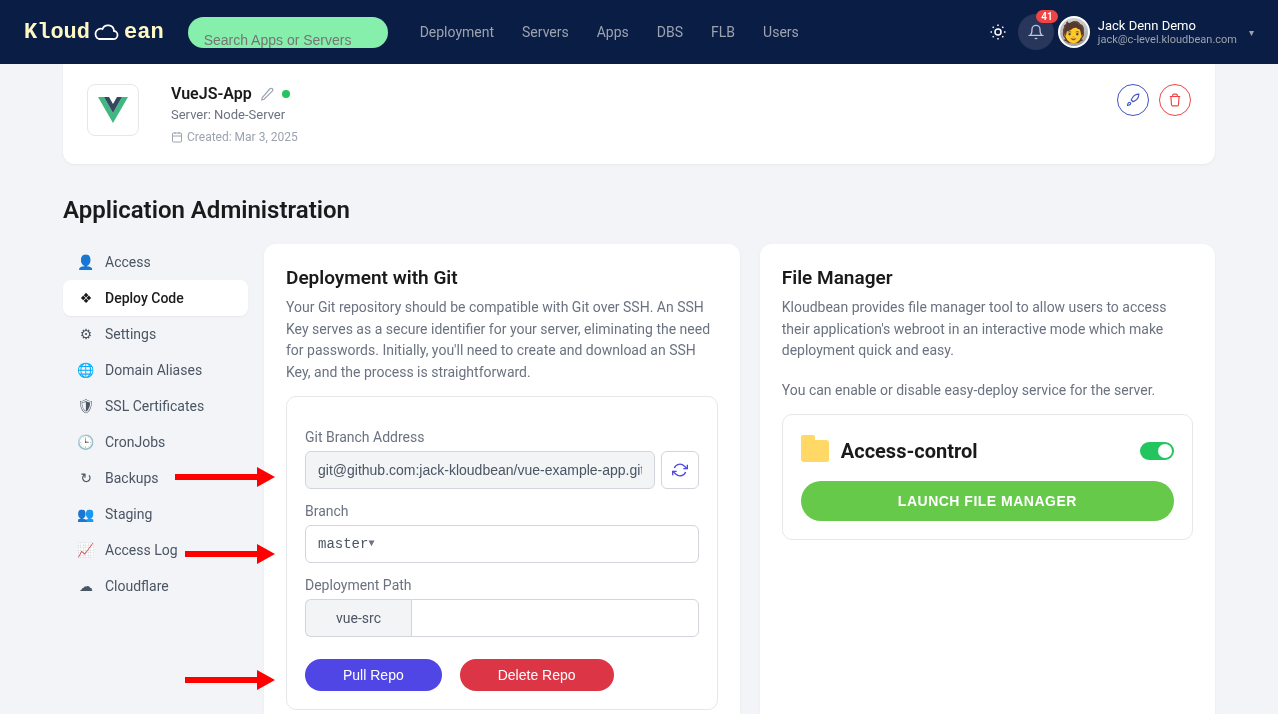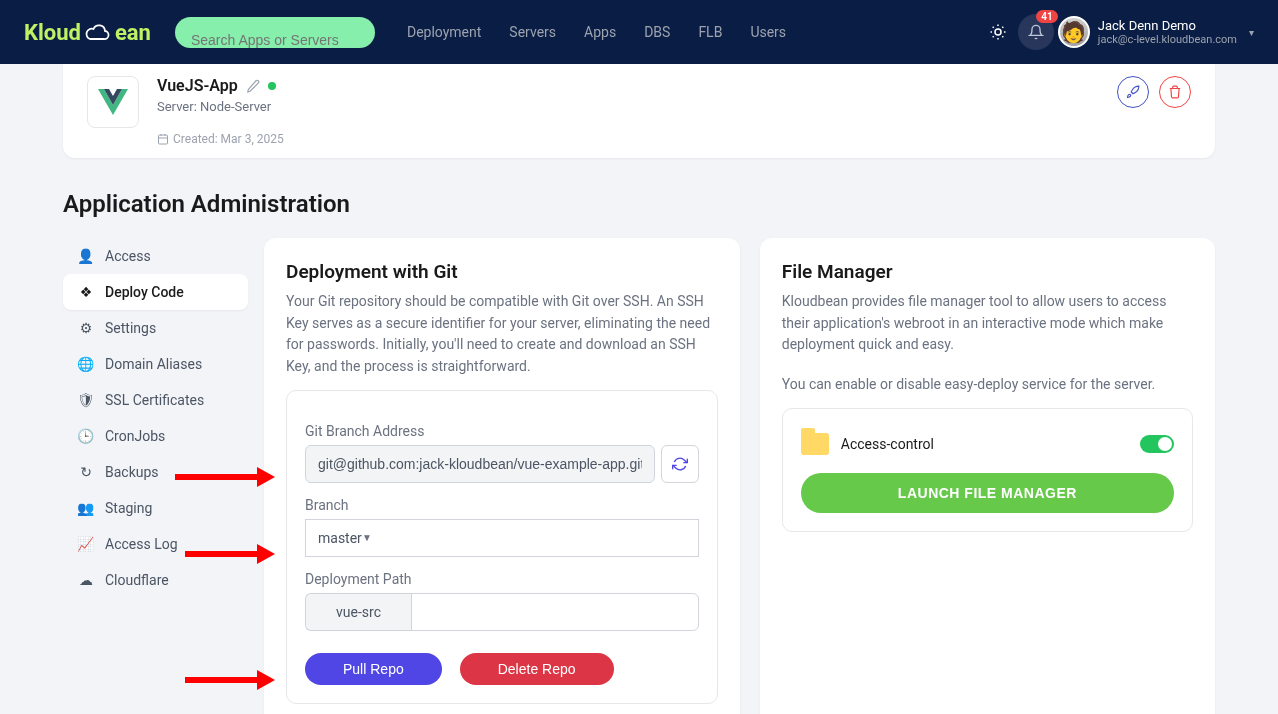--- a/index.html
+++ b/index.html
@@ -1,43 +1,43 @@
 <!DOCTYPE html>
 <html><head>
 <meta charset="utf-8">
 <style>
 * { margin: 0; padding: 0; box-sizing: border-box; }
 body { font-family: -apple-system, BlinkMacSystemFont, "Segoe UI", Roboto, Arial, sans-serif; background: #f3f4f8; color: #1a1a1a; }
 
 
 .header { background: #0a1d44; height: 64px; display: flex; align-items: center; padding: 0 24px; gap: 24px; }
-.logo { color: #bef264; font-size: 22px; font-weight: 700; display: flex; align-items: center; gap: 4px; }
+.logo { color: #fef9c3; font-size: 22px; font-weight: 700; display: flex; align-items: center; gap: 4px; font-family: Liberation Mono, monospace; }
 .search-box { background: #86efac; border-radius: 20px; height: 31px; width: 200px; display: flex; align-items: flex-end; padding: 0 16px; }
 .search-box input { border: none; outline: none; font-size: 14px; color: #6b7280; width: 100%; background: transparent; }
 .nav { display: flex; gap: 28px; flex: 1; margin-left: 8px; }
 .nav a { color: #9ca3af; text-decoration: none; font-size: 14px; }
 .header-right { display: flex; align-items: center; gap: 4px; }
 .header-icon { width: 32px; height: 32px; display: flex; align-items: center; justify-content: center; color: #fff; position: relative; }
 .bell-wrap { background: #28365c; border-radius: 50%; width: 36px; height: 36px; display: flex; align-items: center; justify-content: center; position: relative; }
 .badge { position: absolute; top: -4px; right: -4px; background: #ef4444; color: #fff; font-size: 10px; border-radius: 10px; padding: 1px 5px; font-weight: 600; }
 .avatar { width: 32px; height: 32px; border-radius: 50%; background: linear-gradient(#d0d0d0,#a0a0a0); border: 2px solid #fff; overflow: hidden; display:flex; align-items:center; justify-content:center; font-size:20px;}
 .user-info { color: #fff; font-size: 13px; line-height: 1.2; }
 .user-info .email { color: #9ca3af; font-size: 11px; }
 .user-dropdown { display: flex; align-items: center; gap: 8px; }
 .chev { color: #9ca3af; font-size: 10px; margin-left: 4px; }
 
 
 .container { max-width: 1200px; margin: 0 auto; padding: 0 24px; }
-.app-card { background: #fff; border-radius: 12px; padding: 12px 24px; margin-top: 0; display: flex; align-items: flex-start; gap: 18px; box-shadow: 0 1px 3px rgba(0,0,0,0.05); border-top-left-radius: 0; border-top-right-radius: 0; position: relative; }
+.app-card { background: #fff; border-radius: 12px; padding: 20px 24px; margin-top: 0; display: flex; align-items: flex-start; gap: 32px; box-shadow: 0 1px 3px rgba(0,0,0,0.05); border-top-left-radius: 0; border-top-right-radius: 0; position: relative; }
 .app-icon { width: 52px; height: 52px; border: 1px solid #e5e7eb; border-radius: 8px; display: flex; align-items: center; justify-content: center; }
 .app-meta { flex: 1; }
 .app-title { font-size: 16px; font-weight: 600; display: flex; align-items: center; gap: 8px; }
 .status-dot { width: 8px; height: 8px; border-radius: 50%; background: #22c55e; display: inline-block; }
 .app-sub { color: #6b7280; font-size: 13px; margin-top: 4px; }
-.app-date { color: #9ca3af; font-size: 12px; margin-top: 18px; display: flex; align-items: center; gap: 4px; }
+.app-date { color: #9ca3af; font-size: 12px; margin-top: 8px; display: flex; align-items: center; gap: 4px; }
 .app-actions { display: flex; gap: 10px; }
 .circle-btn { width: 32px; height: 32px; border-radius: 50%; border: 1px solid; display: flex; align-items: center; justify-content: center; background: #fff; cursor: pointer; }
 .circle-btn.rocket { border-color: #4253c3; color: #4253c3; }
 .circle-btn.trash { border-color: #ef4444; color: #ef4444; }
 
 
 .section-title { font-size: 24px; font-weight: 600; margin: 32px 0 20px; }
 
 
 .main { display: flex; gap: 16px; align-items: flex-start; }
@@ -56,21 +56,21 @@
 .btn { border: none; cursor: pointer; border-radius: 20px; padding: 10px 22px; font-size: 14px; font-weight: 600; }
 .btn-green { background: #7ac943; color: #fff; }
 .btn-green-wide { background: #66c94a; color: #fff; width: 100%; border-radius: 22px; padding: 12px; font-weight: 600; letter-spacing: 0.5px; }
 .btn-primary { background: #4f46e5; color: #fff; border-radius: 20px; padding: 8px 38px; font-weight: 500; }
 .btn-danger { background: #dc3545; color: #fff; border-radius: 20px; padding: 8px 38px; font-weight: 500; }
 
 .form-label { font-size: 14px; color: #6b7280; margin: 14px 0 6px; display: block; }
 .input-row { display: flex; gap: 6px; }
 .text-input { flex: 1; border: 1px solid #d1d5db; background: #f3f4f6; padding: 10px 12px; font-size: 14px; color: #4b5563; border-radius: 6px; }
 .sync-btn { width: 38px; border: 1px solid #d1d5db; background: #fff; border-radius: 6px; display: flex; align-items: center; justify-content: center; color: #4f46e5; cursor: pointer; }
-.select-input { width: 100%; border: 1px solid #d1d5db; padding: 10px 12px; font-size: 14px; border-radius: 0; background: #fff; display: flex; align-items: center; color: #4b5563; cursor: pointer; }
+.select-input { width: 100%; border: 1px solid #d1d5db; padding: 10px 12px; font-size: 14px; border-radius: 6px; background: #fff; display: flex; align-items: center; color: #4b5563; cursor: pointer; font-family: Liberation Mono, monospace; }
 .path-row { display: flex; }
 .path-prefix { border: 1px solid #d1d5db; background: #f3f4f6; padding: 10px 30px; font-size: 14px; color: #4b5563; border-radius: 6px 0 0 6px; border-right: none; }
 .path-input { flex: 1; border: 1px solid #d1d5db; padding: 10px 12px; font-size: 14px; border-radius: 0 6px 6px 0; }
 .action-row { display: flex; gap: 18px; margin-top: 22px; }
 
 .fm-row { display: flex; align-items: center; gap: 12px; padding: 6px 0 18px; }
 .folder-icon { width: 28px; height: 22px; background: #ffd866; border-radius: 3px; position: relative; }
 .folder-icon:before { content: ""; position: absolute; top: -5px; left: 0; width: 14px; height: 8px; background: #ffd866; border-radius: 2px 2px 0 0; }
 .toggle { width: 34px; height: 18px; background: #22c55e; border-radius: 10px; position: relative; margin-left: auto; cursor: pointer; }
 .toggle:after { content: ""; position: absolute; right: 2px; top: 2px; width: 14px; height: 14px; background: #fff; border-radius: 50%; }
@@ -255,21 +255,21 @@
       </div>
 
       <div class="card" style="flex:1;">
         <h3>File Manager</h3>
         <p>Kloudbean provides file manager tool to allow users to access their application's webroot in an interactive mode which make deployment quick and easy.</p>
         <p style="margin-top:18px;">You can enable or disable easy-deploy service for the server.</p>
 
         <div class="inner-box">
           <div class="fm-row">
             <div class="folder-icon"></div>
-            <span style="font-size:14px;color:#1a1a1a;">Access-control</span>
+            <span style="font-size:20px;color:#1a1a1a;font-weight:bold;">Access-control</span>
             <div class="toggle"></div>
           </div>
           <button class="btn btn-green-wide">LAUNCH FILE MANAGER</button>
         </div>
       </div>
     </div>
   </div>
 </div>
 
 <div class="arrow" style="left:175px; top:465px;">

